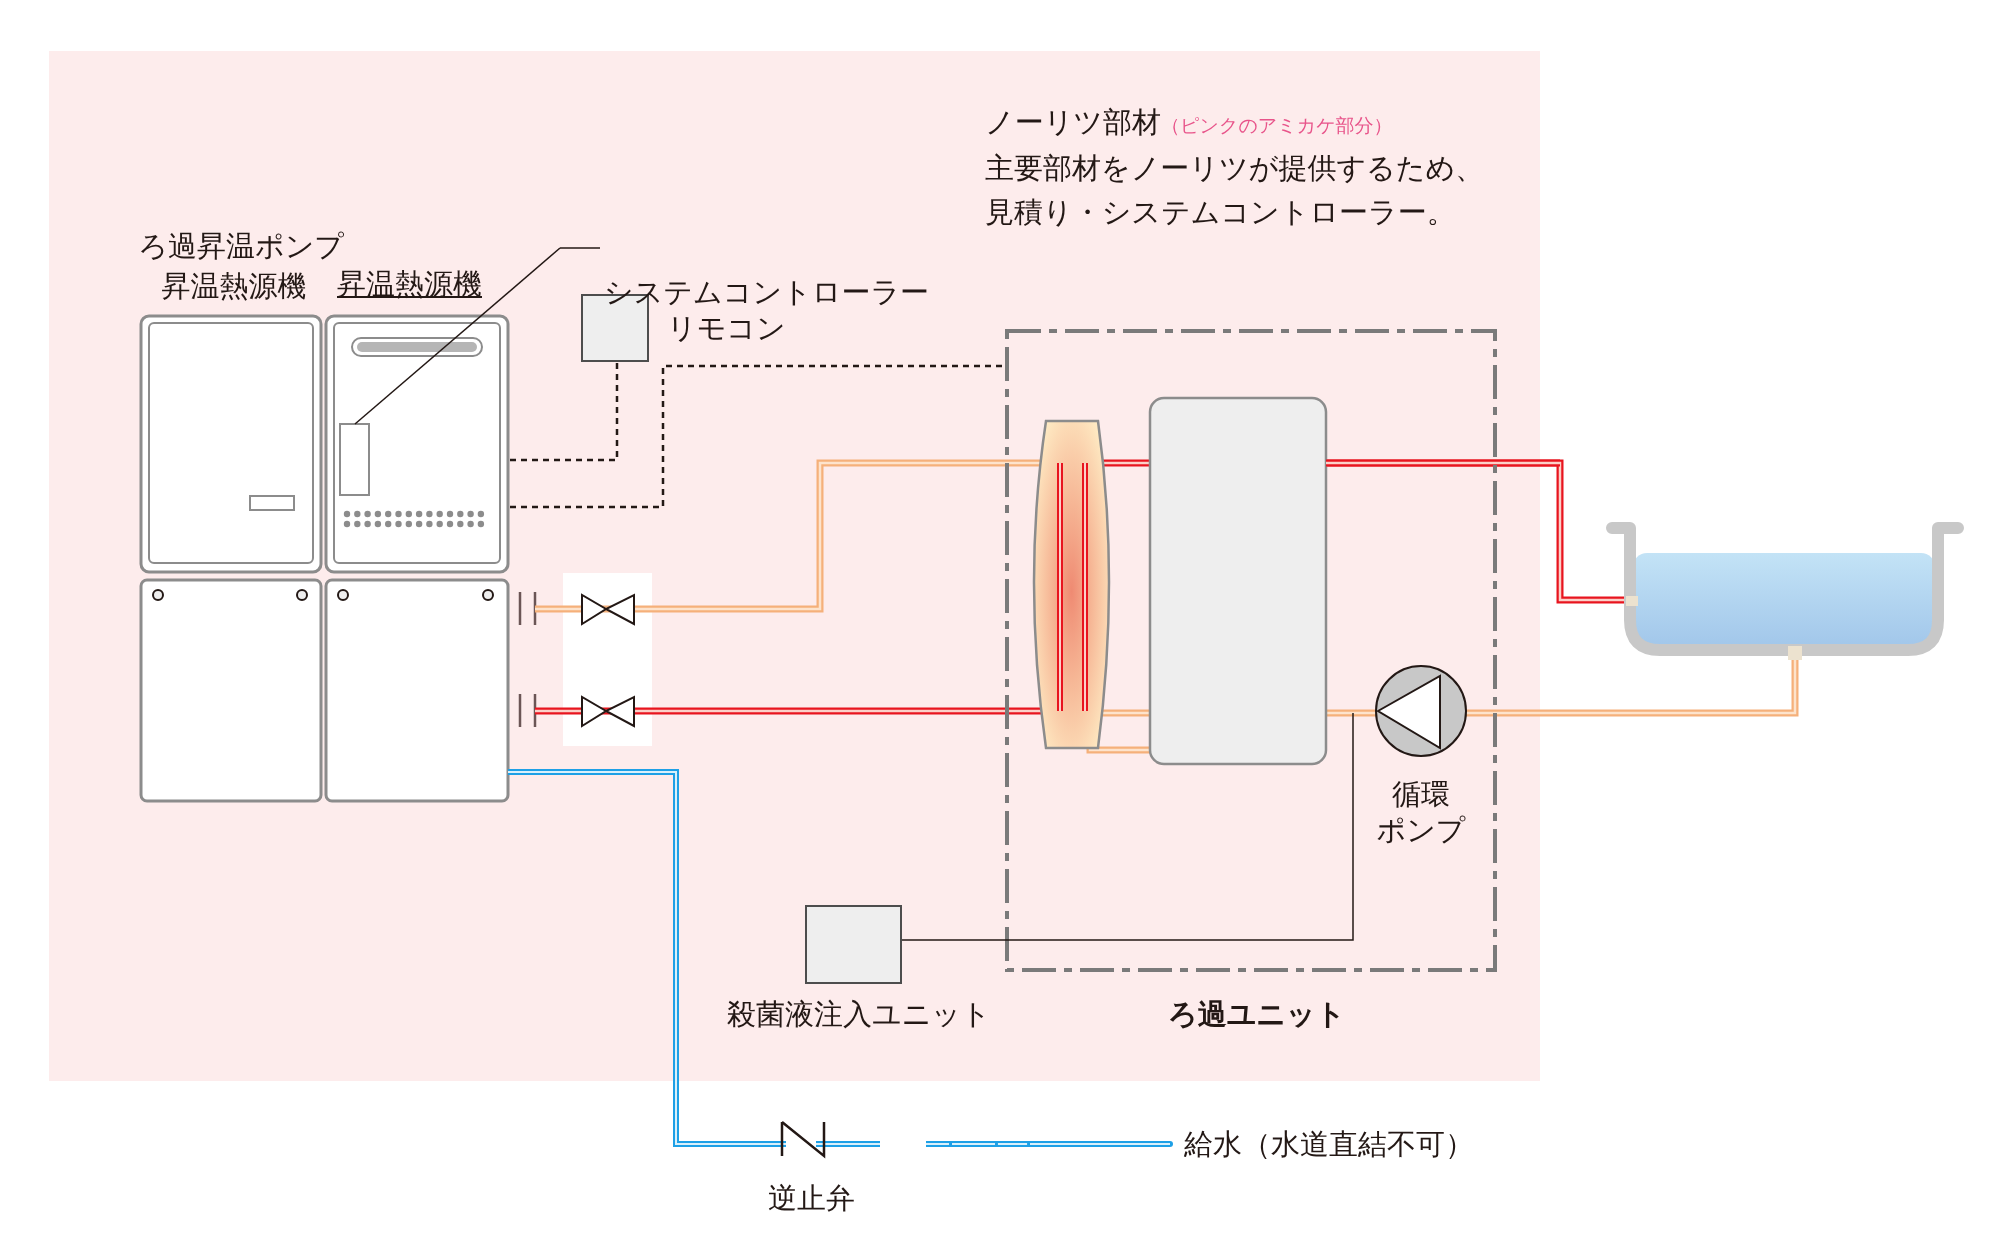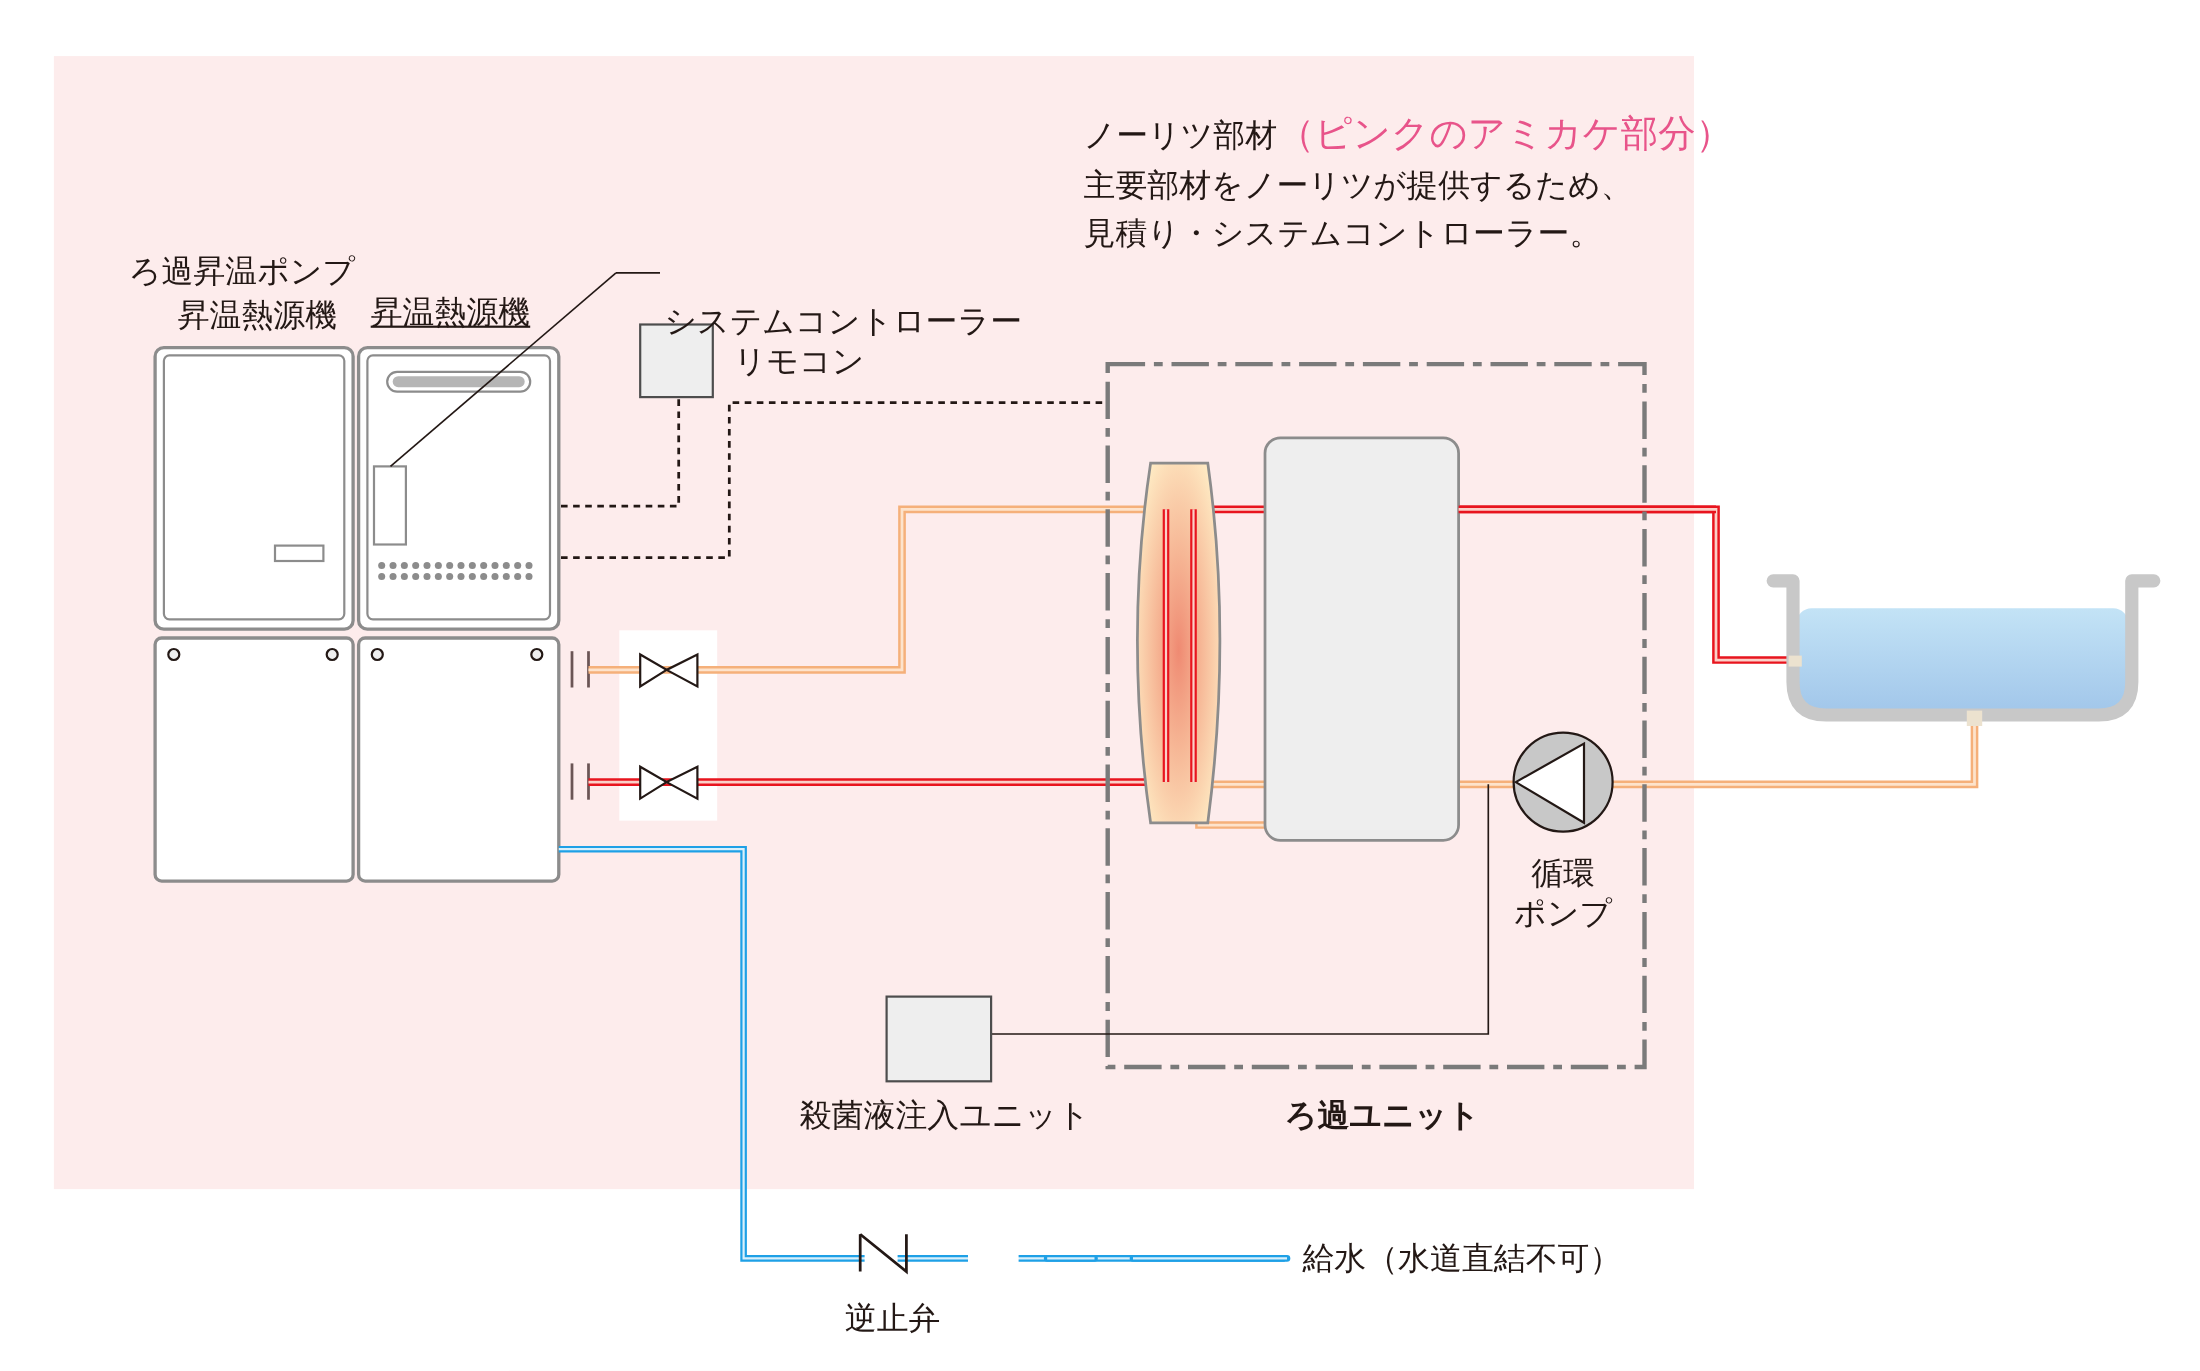--- a/index.html
+++ b/index.html
@@ -162,26 +162,26 @@
   <rect x="786" y="1135" width="30" height="20" fill="#ffffff"></rect>
   <line x1="726" y1="1144" x2="846" y2="1144" stroke="#ffffff" stroke-width="0"></line>
 
   <g stroke="#231815" stroke-width="2.5" fill="none">
     <polyline points="782,1122 782,1156"></polyline>
     <polyline points="782,1122 824,1156 824,1122"></polyline>
   </g>
 </svg>
 
 <div class="lbl" style="left:985px;top:104px;">
-  <span>ノーリツ部材</span><span class="accent" style="font-size:34px;">（ピンクのアミカケ部分）</span>
+  <span>ノーリツ部材</span><span class="accent" style="font-size:19px;">（ピンクのアミカケ部分）</span>
 </div>
 <div class="lbl" style="left:985px;top:150px;">主要部材をノーリツが提供するため、</div>
 <div class="lbl" style="left:985px;top:194px;">見積り・システムコントローラー。</div>
 
-<div class="lbl center" style="left:110px;top:228px;width:220px;">ろ過昇温ポンプ</div>
+<div class="lbl center" style="left:124px;top:228px;width:220px;text-align:right;">ろ過昇温ポンプ</div>
 <div class="lbl center" style="left:124px;top:268px;width:220px;">昇温熱源機</div>
 <div class="lbl" style="left:337px;top:266px;text-decoration:underline;">昇温熱源機</div>
 <div class="lbl" style="left:604px;top:230px;margin-top:44px;">システムコントローラー</div>
 <div class="lbl" style="left:667px;top:310px;">リモコン</div>
 <div class="lbl center" style="left:1376px;top:776px;width:90px;">循環</div>
 <div class="lbl center" style="left:1366px;top:812px;width:110px;">ポンプ</div>
 <div class="lbl" style="left:727px;top:996px;">殺菌液注入ユニット</div>
 <div class="lbl" style="left:1168px;top:996px;font-weight:bold;">ろ過ユニット</div>
 <div class="lbl" style="left:768px;top:1180px;">逆止弁</div>
 <div class="lbl" style="left:1184px;top:1126px;">給水（水道直結不可）</div>

